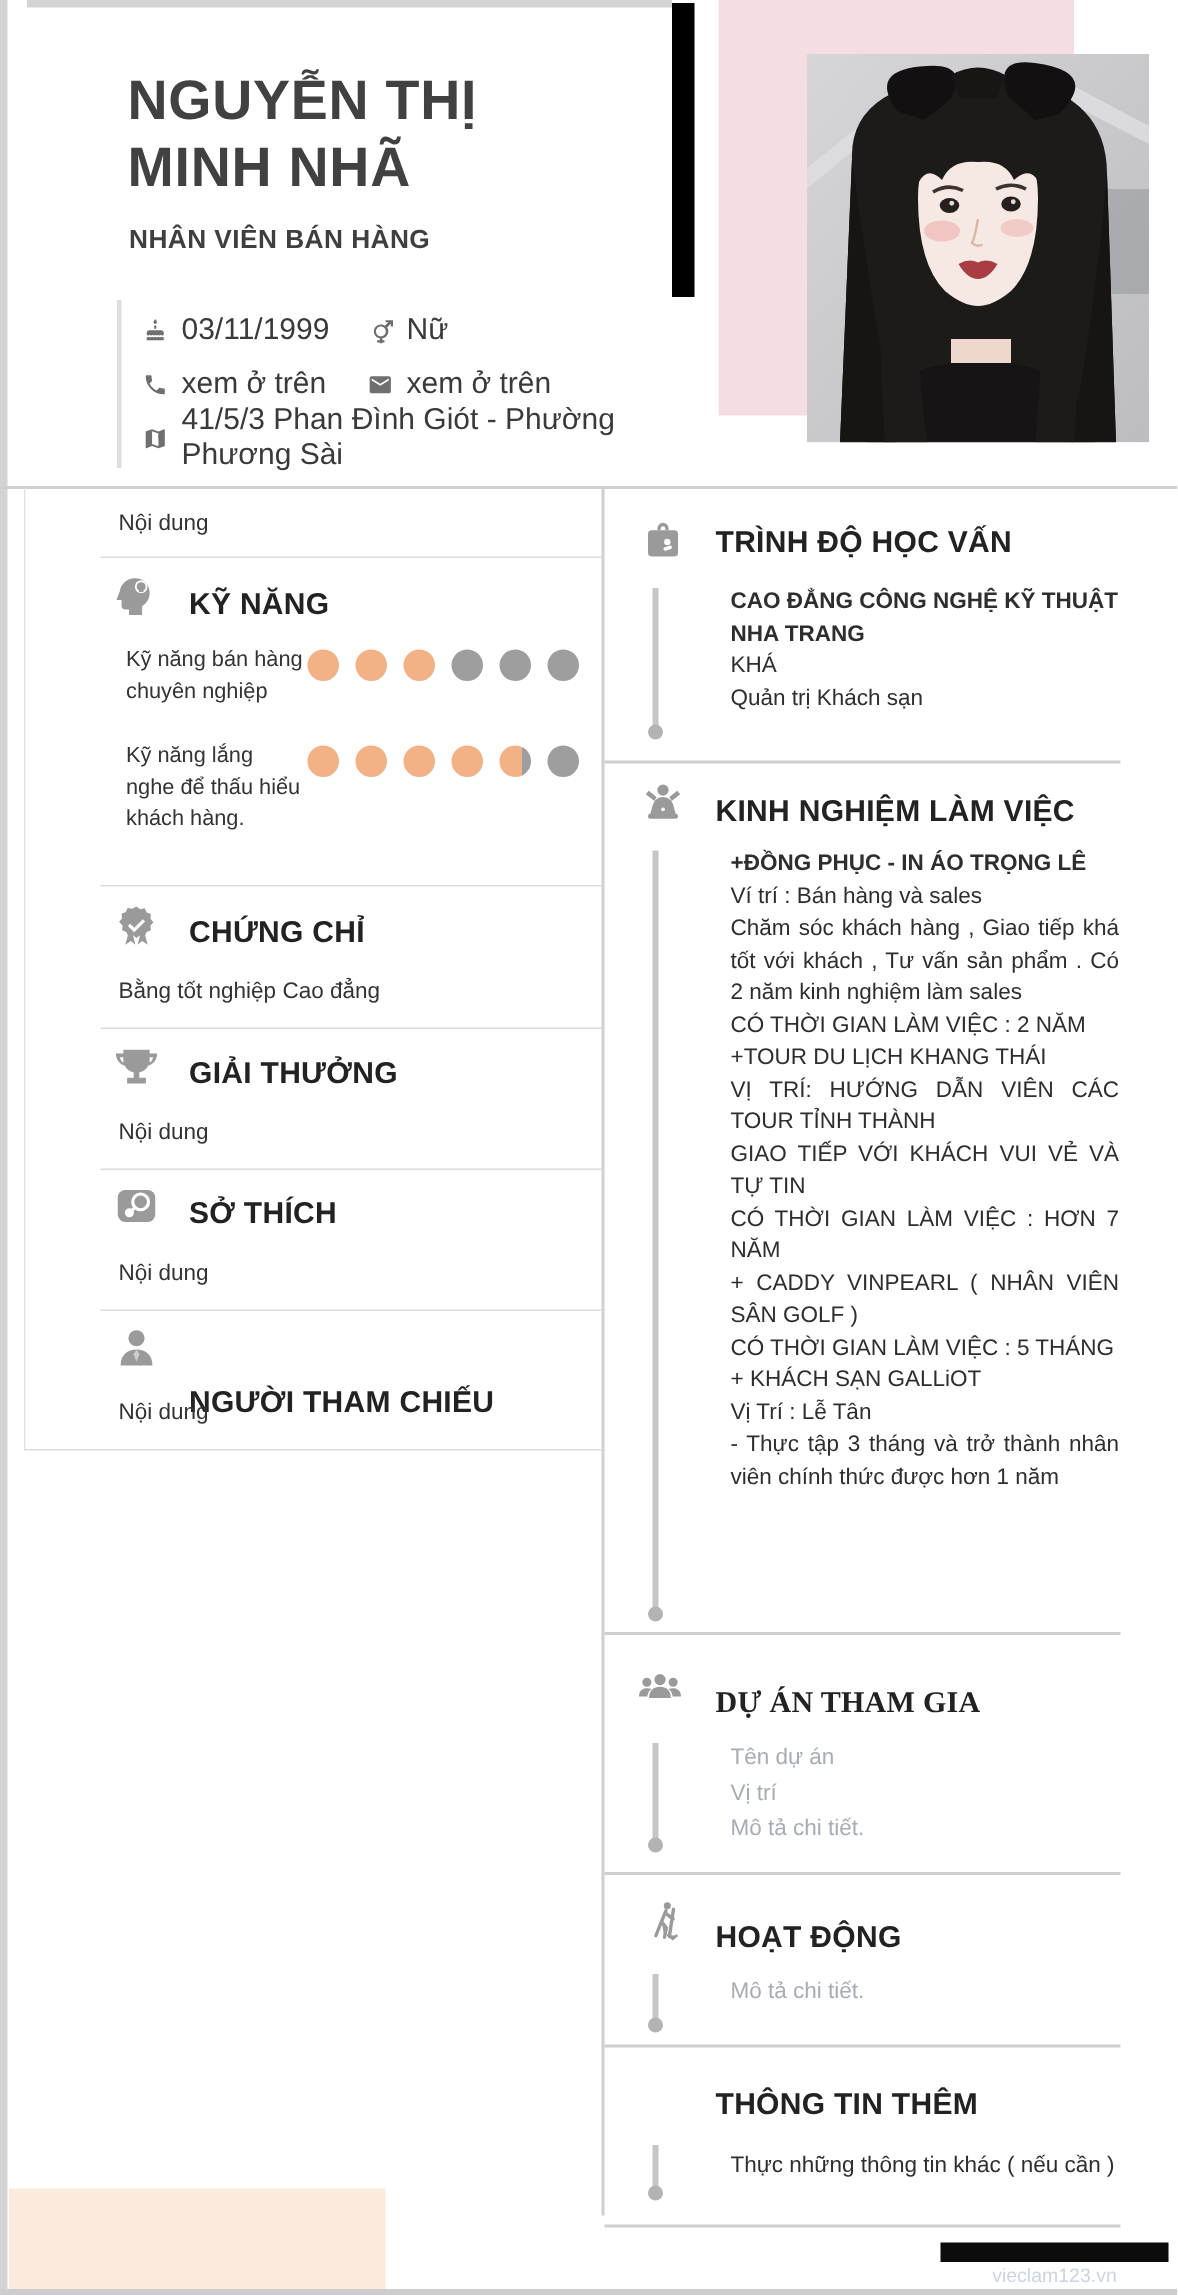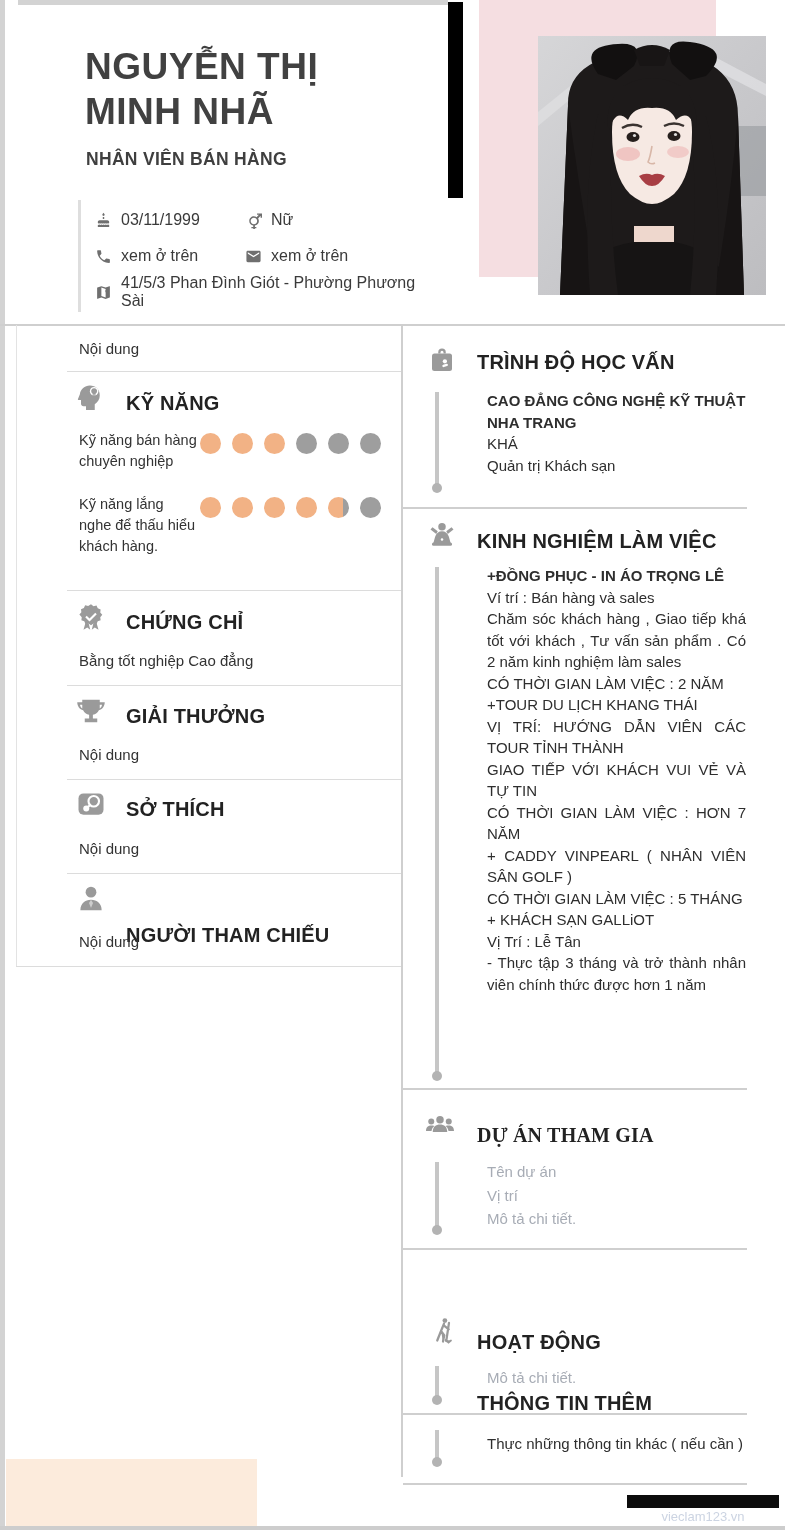--- a/index.html
+++ b/index.html
@@ -23,21 +23,21 @@
   .page{position:relative;width:785px;height:1530px;background:#fff;overflow:hidden;}
 
   
   .edge-left{position:absolute;left:0;top:0;width:5px;height:1530px;background:#d3d3d3;}
   .edge-bottom{position:absolute;left:0;top:1526px;width:785px;height:4px;background:#cdcdcd;}
   .edge-top{position:absolute;left:18px;top:0;width:430px;height:5px;background:#d3d3d3;}
 
   
   .name{position:absolute;left:85px;top:44px;width:310px;font-size:37px;line-height:1.22;font-weight:bold;color:var(--name);letter-spacing:.5px;}
   .job-title{position:absolute;left:86px;top:149px;font-size:17.5px;font-weight:bold;color:#3f3f3f;letter-spacing:.3px;}
-  .contact{position:absolute;left:78px;top:200px;width:350px;border-left:3px solid #dedede;padding:2px 0 2px 12px;font-size:16px;color:#3a3a3a;}
+  .contact{position:absolute;left:78px;top:200px;width:350px;border-left:3px solid #dedede;padding:2px 0 2px 12px;font-size:20px;color:#3a3a3a;}
   .contact-row{display:flex;align-items:center;height:36px;}
   .contact-pair{display:flex;align-items:center;width:150px;}
   .contact-pair.second{width:auto;}
   .c-ic{width:20px;height:20px;flex:0 0 20px;margin-right:8px;display:flex;align-items:center;justify-content:center;}
   .c-ic svg{width:17px;height:17px;fill:#6f6f6f;}
   
   .black-bar{position:absolute;left:448px;top:2px;width:15px;height:196px;background:#000;}
   .pink-block{position:absolute;left:479px;top:0;width:237px;height:277px;background:var(--pink-block);}
   .photo{position:absolute;left:538px;top:36px;width:228px;height:259px;overflow:hidden;}
   .photo svg{display:block;width:100%;height:100%;}
@@ -47,21 +47,21 @@
   .vr-main{position:absolute;left:401px;top:324px;width:2px;height:1153px;background:var(--divider);}
   .left-card-border{position:absolute;left:16px;top:325px;width:1px;height:642px;background:#e3e3e3;}
 
   
   .l-divider{position:absolute;left:67px;width:334px;height:1px;background:var(--inner-divider);}
   .l-icon{position:absolute;left:76px;width:30px;height:30px;}
   .l-icon svg{width:30px;height:30px;fill:var(--icon-gray);}
   .l-title{position:absolute;left:126px;font-size:20px;font-weight:bold;color:var(--heading);letter-spacing:.2px;}
   .placeholder{color:var(--placeholder);font-size:15px;}
   .l-text{position:absolute;left:79px;font-size:15px;color:#333;}
-  .skill-row{position:absolute;left:79px;display:flex;width:312px;}
+  .skill-row{position:absolute;left:79px;display:flex;width:312px;justify-content:center;}
   .skill-label{width:118px;font-size:14.5px;line-height:21px;color:#333;}
   .dots{display:flex;gap:11px;margin-left:3px;padding-top:3px;}
   .dot{width:21px;height:21px;border-radius:50%;background:var(--dot-gray);flex:0 0 21px;}
 
   
   .r-section{position:absolute;left:403px;width:344px;border-bottom:2px solid var(--divider);}
   .r-icon{position:absolute;left:24px;width:30px;height:30px;}
   .r-icon svg{width:30px;height:30px;fill:var(--icon-gray);}
   .r-title{position:absolute;left:74px;font-size:20px;font-weight:bold;color:var(--heading);letter-spacing:.2px;}
   .tl-bar{position:absolute;left:32px;width:4px;background:var(--timeline);}
@@ -335,21 +335,21 @@
     </span>
     <div class="r-title" style="top:34px;font-family:Liberation Serif, serif;">DỰ ÁN THAM GIA</div>
     <div class="tl-bar" style="top:72px;height:64px;"></div>
     <div class="r-body ph-lines" id="proj-ph" style="top:70px;">
         <div>Tên dự án</div>
         <div>Vị trí</div>
         <div>Mô tả chi tiết.</div>
       </div>
   </div>
 
-  <div class="r-section" style="top:1300px;height:115px;">
+  <div class="r-section" style="top:1250px;height:115px;">
     <span class="r-icon" style="top:16px;left:25px;">
       <svg viewBox="0 0 24 24" fill="none" stroke="#9a9a9a" stroke-width="1.8" stroke-linecap="round">
           <circle cx="13.5" cy="3.6" r="1.9" fill="#9a9a9a" stroke="none"></circle>
           <path d="M12.8 6.2 10.4 12l-3 7.6M10.4 12l2.6 3.4-1 5M12.6 7.5l4 3.2M16.8 5.5l-2.2 14.5"></path>
           <path d="M14 19.2l2.4 2 2-1.6" stroke-width="1.4"></path>
         </svg>
     </span>
     <div class="r-title" style="top:31px;">HOẠT ĐỘNG</div>
     <div class="tl-bar" style="top:66px;height:30px;"></div>
     <div class="r-body" style="top:67px;"><span class="placeholder">Mô tả chi tiết.</span></div>

